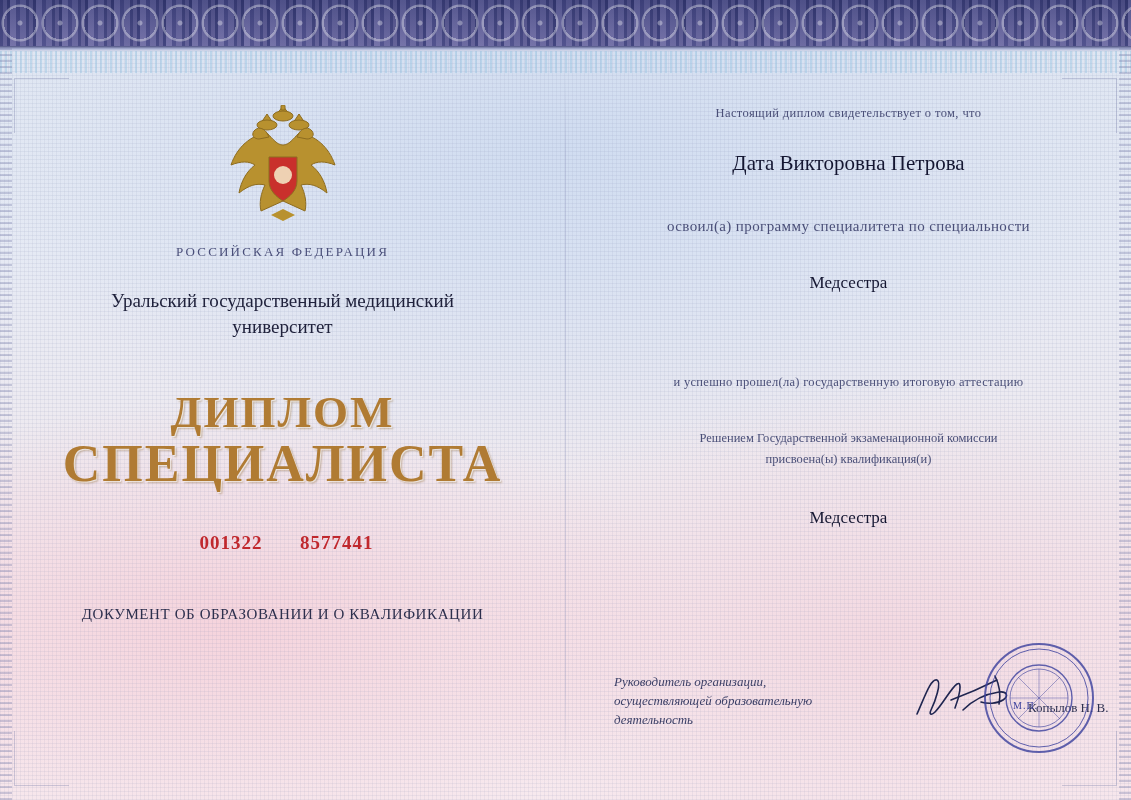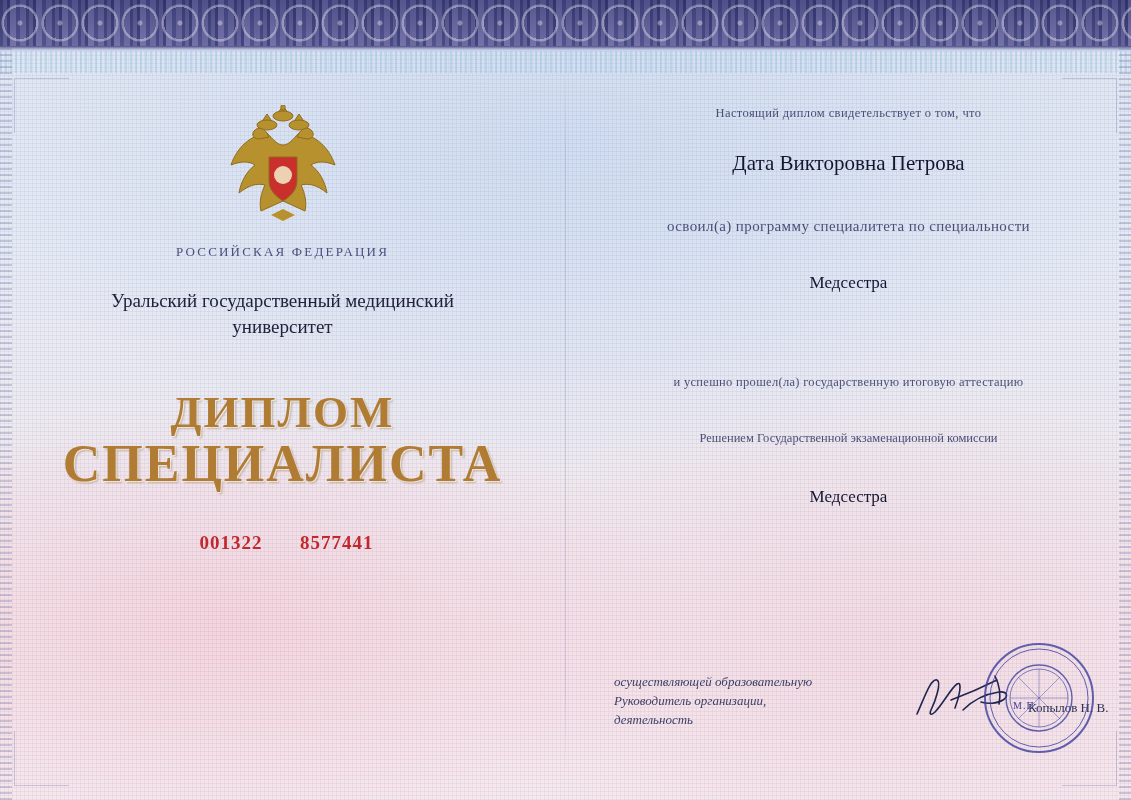--- a/index.html
+++ b/index.html
@@ -190,44 +190,46 @@
       <span class="l1">ДИПЛОМ</span>
       <span class="l2">СПЕЦИАЛИСТА</span>
     </div>
 
     <div class="numbers">
       <span>001322</span>
       <span class="sep"></span>
       <span>8577441</span>
     </div>
 
+    <div class="doc-line">ДОКУМЕНТ ОБ ОБРАЗОВАНИИ И О КВАЛИФИКАЦИИ</div>
 
   </div>
 
   <div class="right">
     <div class="r-small" style="margin-top:36px">Настоящий диплом свидетельствует о том, что</div>
 
     <div class="r-name">Дата Викторовна Петрова</div>
 
     <div class="r-prog">освоил(а) программу специалитета по специальности</div>
 
     <div class="r-spec">Медсестра</div>
 
     <div class="r-exam">и успешно прошел(ла) государственную итоговую аттестацию</div>
 
     <div class="r-decision">
       <div>Решением Государственной экзаменационной комиссии</div>
+      <div>присвоена(ы) квалификация(и)</div>
     </div>
 
     <div class="r-qual">Медсестра</div>
 
     <div class="sign-row">
       <div class="sign-title">
+        <div>Руководитель организации,</div>
         <div>осуществляющей образовательную</div>
-        <div>Руководитель организации,</div>
         <div>деятельность</div>
       </div>
 
       <div class="sign-scribble">
         <svg width="110" height="55" viewBox="0 0 110 55" xmlns="http://www.w3.org/2000/svg">
           <g fill="none" stroke="#1f2550" stroke-width="1.6" stroke-linecap="round">
             <path d="M6 44 C14 26 20 8 26 10 C31 12 24 32 20 40 C18 44 20 46 24 42 C32 34 40 18 46 14 C52 10 48 28 44 38"></path>
             <path d="M40 30 C56 24 70 18 86 10"></path>
             <path d="M52 40 C62 30 74 24 88 22 C96 21 98 26 92 30 C86 34 76 34 70 32"></path>
             <path d="M84 6 C88 14 90 24 88 34"></path>

